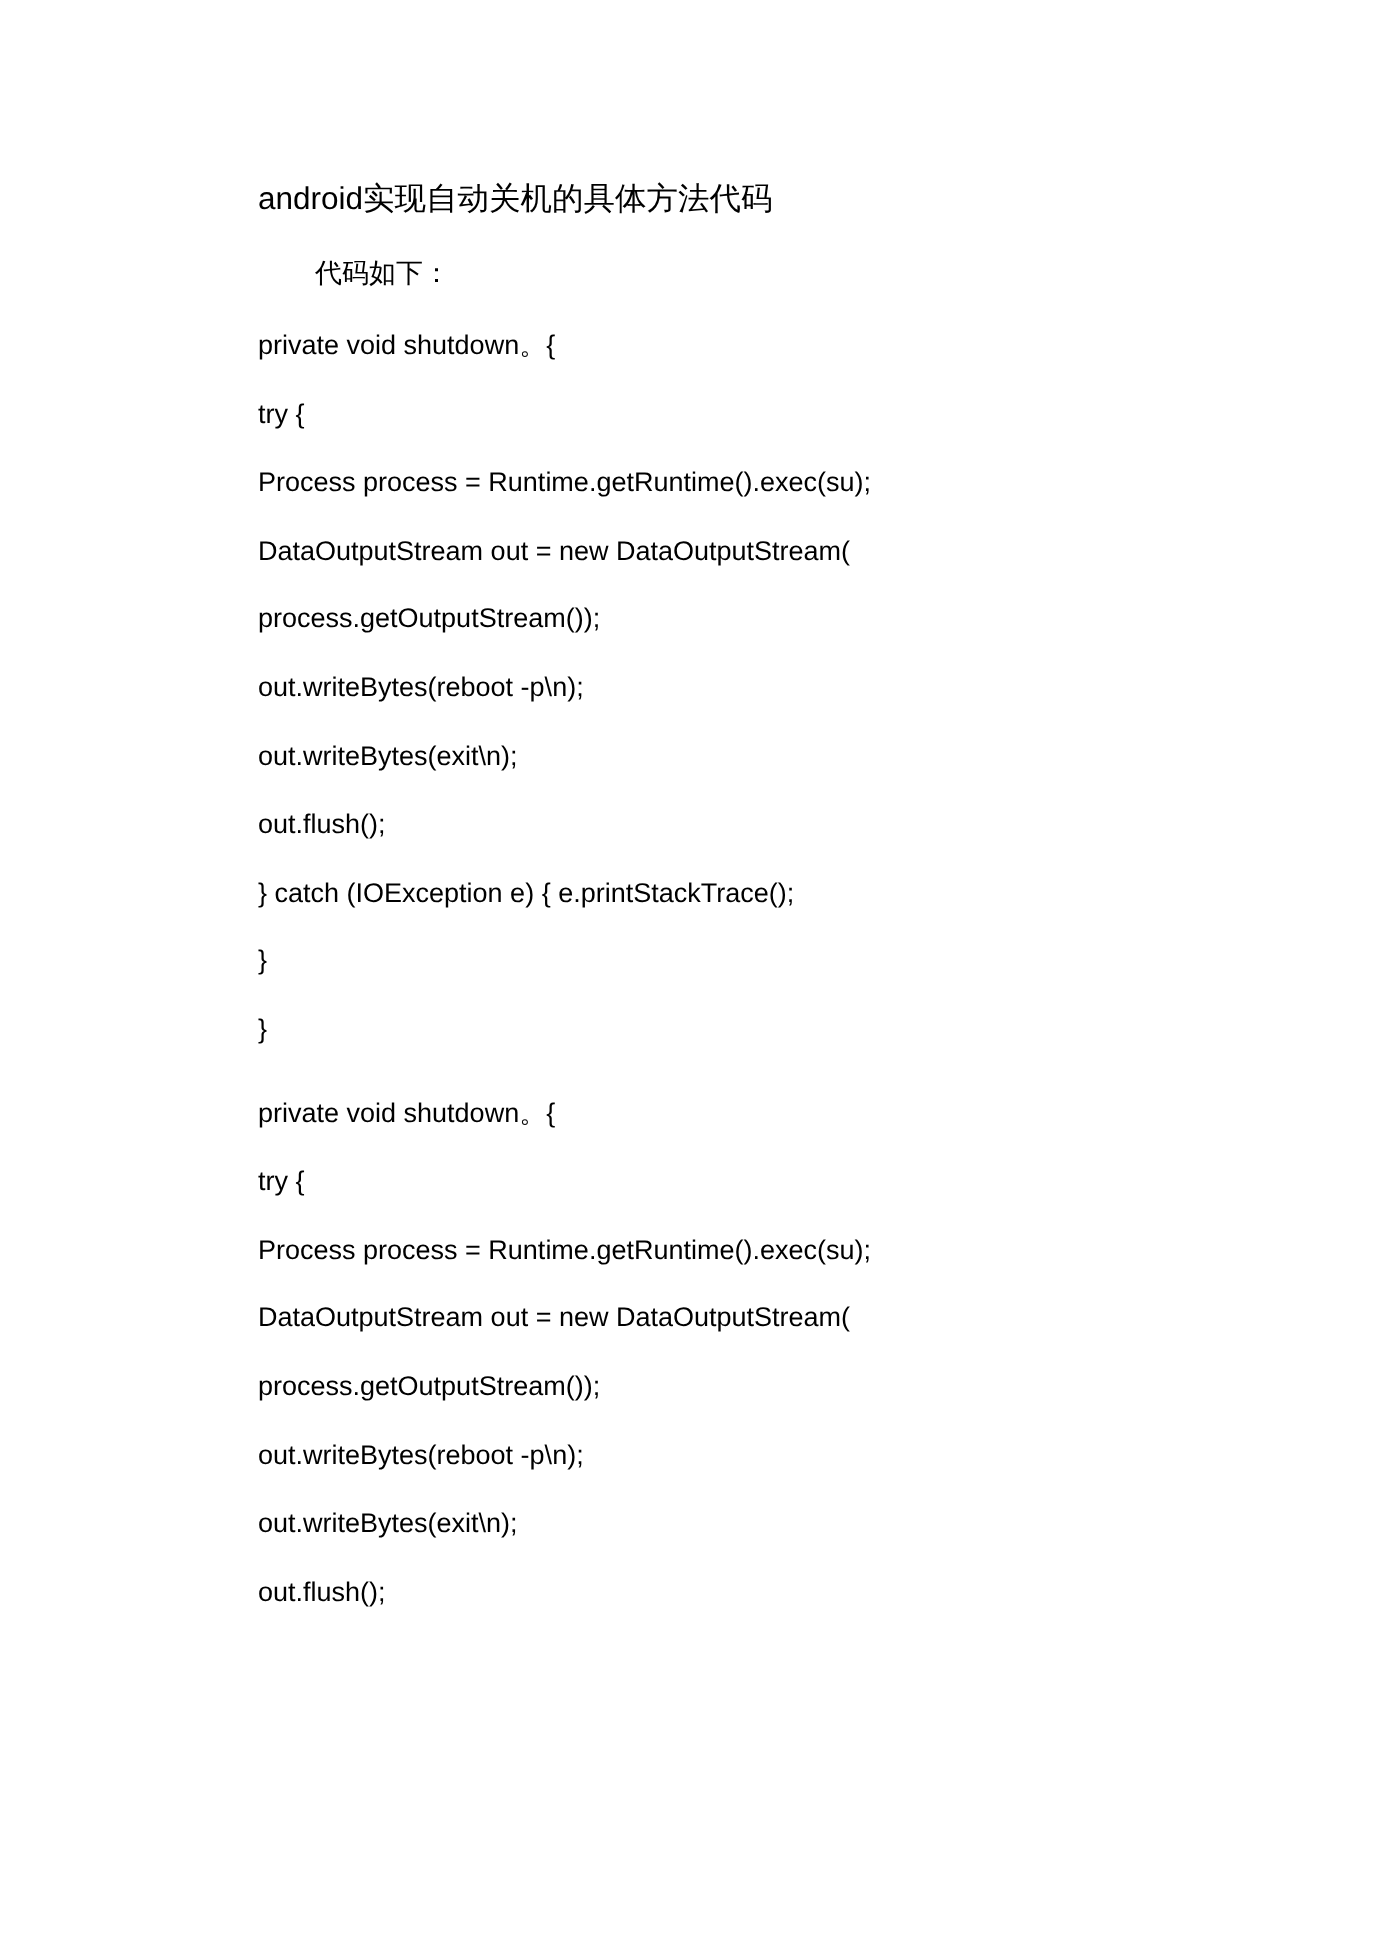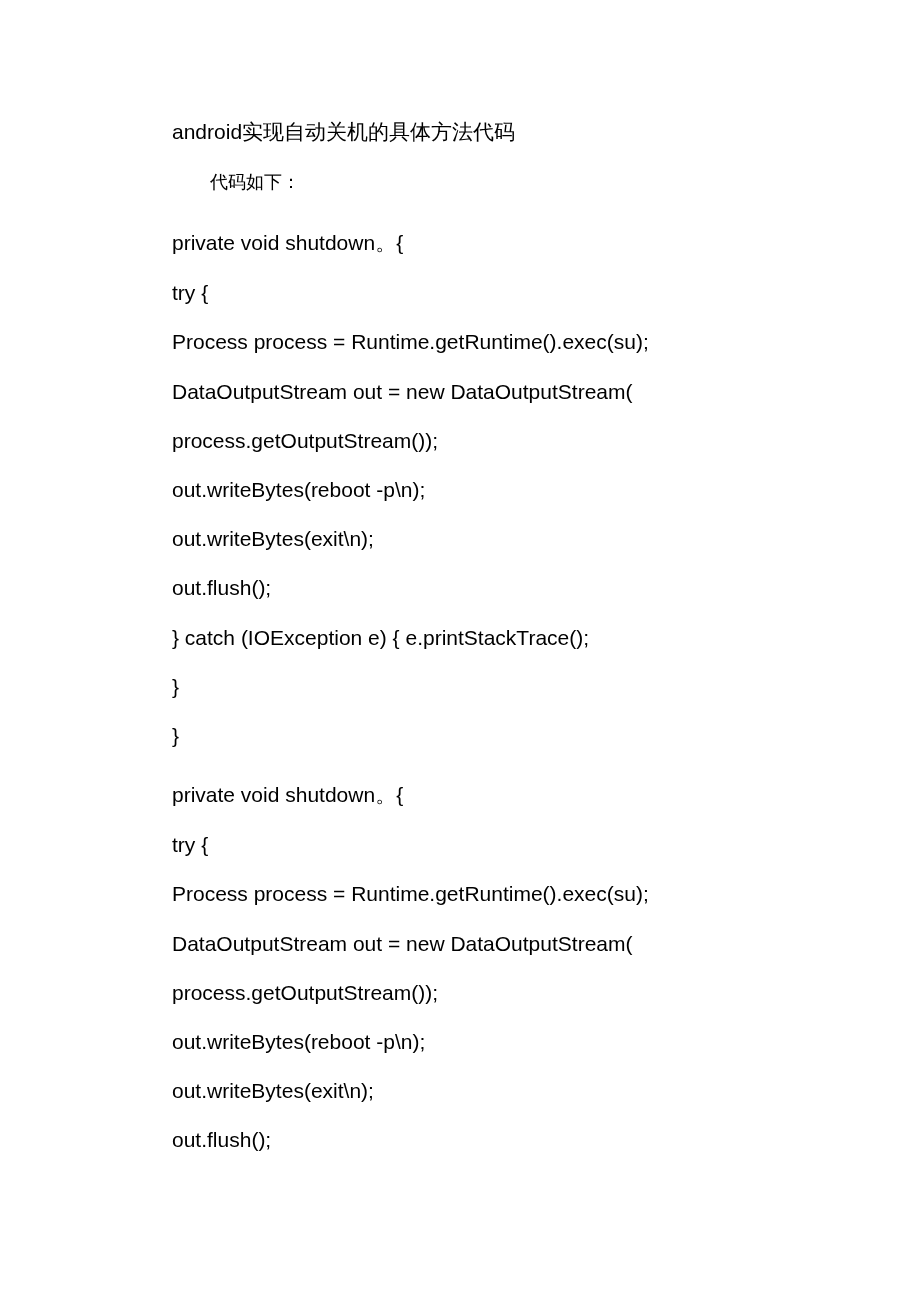--- a/index.html
+++ b/index.html
@@ -18,24 +18,24 @@
   .title {
     font-size: 21px;
     font-weight: normal;
     margin-bottom: 24px;
     font-family: Arial, "SimSun", sans-serif;
   }
   .intro {
     font-size: 18px;
     font-family: "SimSun", serif;
     margin-left: 38px;
-    margin-bottom: 36px;
+    margin-bottom: 26px;
   }
   .code {
-    font-size: 21px;
+    font-size: 18px;
     font-family: Arial, sans-serif;
     line-height: 1.2;
   }
   .code p {
     margin-bottom: 24px;
   }
   .code .cjk-punct {
     font-family: "SimSun", serif;
   }
   .gap {

